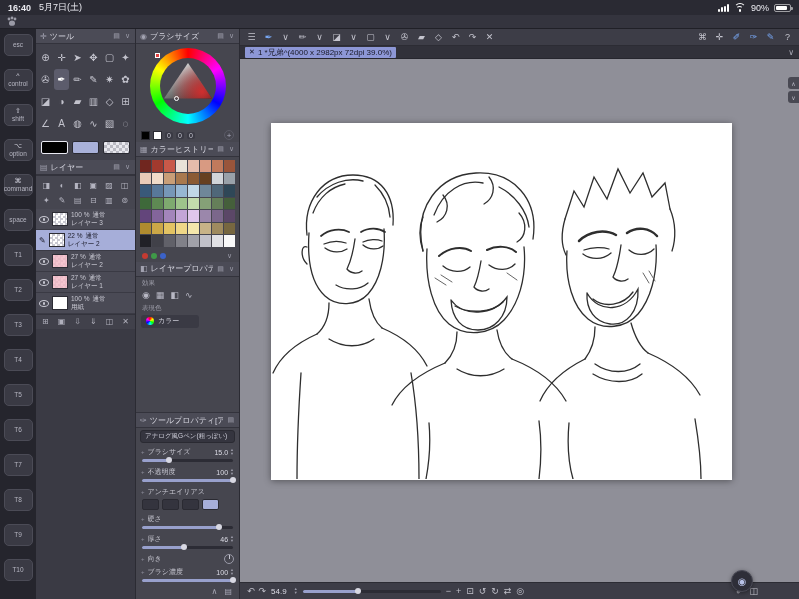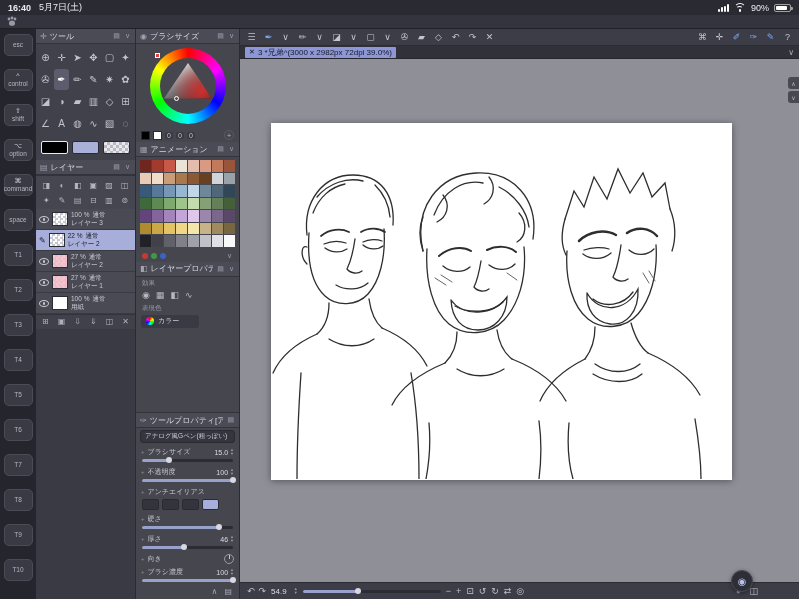--- a/index.html
+++ b/index.html
@@ -417,21 +417,21 @@
     <span style="display:flex;gap:3px">
         <span class="cv">0</span>
         <span class="cv">0</span>
         <span class="cv">0</span>
       </span>
     <span class="cv-plus">+</span>
   </div>
 
   <div class="panel-header">
     <span class="ph-icon">▦</span>
-    <span class="ph-title">アニメーション</span>
+    <span class="ph-title">カラーヒストリー</span>
     <span class="ph-btn">▤</span>
     <span class="ph-btn">∨</span>
   </div>
   <div class="history-grid">
       <span class="swatch" style="background: rgb(112, 38, 31);"></span>
       <span class="swatch" style="background: rgb(162, 58, 46);"></span>
       <span class="swatch" style="background: rgb(200, 89, 73);"></span>
       <span class="swatch" style="background: rgb(233, 227, 216);"></span>
       <span class="swatch" style="background: rgb(229, 188, 171);"></span>
       <span class="swatch" style="background: rgb(216, 154, 130);"></span>
@@ -644,21 +644,21 @@
         <span class="tb-btn active">✐</span>
         <span class="tb-btn active">✑</span>
         <span class="tb-btn active">✎</span>
         <span class="tb-btn">?</span>
       </span>
   </div>
 
   <div class="canvas-tabbar">
     <span class="tab-chip">
       <span class="tab-close">✕</span>
-      <span>3 *兄弟^(3000 x 2982px 72dpi 39.0%)</span>
+      <span>1 *兄弟^(4000 x 2982px 72dpi 39.0%)</span>
     </span>
     <span class="tab-chevron">∨</span>
   </div>
 
   <div class="viewport">
     <div class="artboard">
       <svg viewBox="0 0 461 356" fill="none" stroke="#2e2e2e" stroke-width="1.3" stroke-linecap="round">
 
         <path d="M36,112 C32,78 52,52 82,52 C110,52 124,72 122,102"></path>
         <path d="M46,74 C58,60 76,54 92,58"></path>

